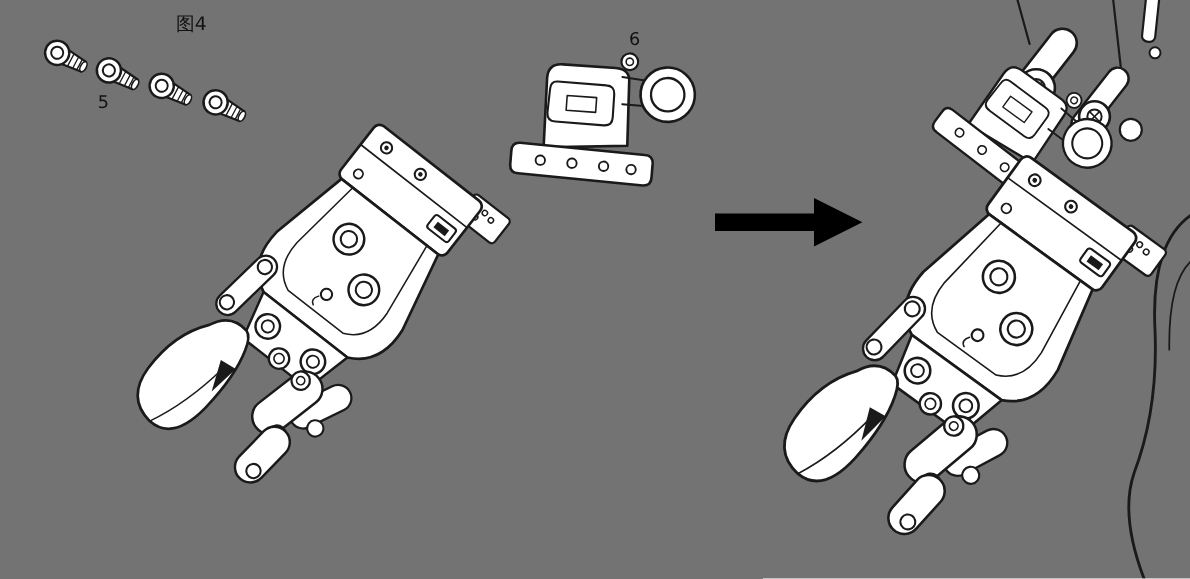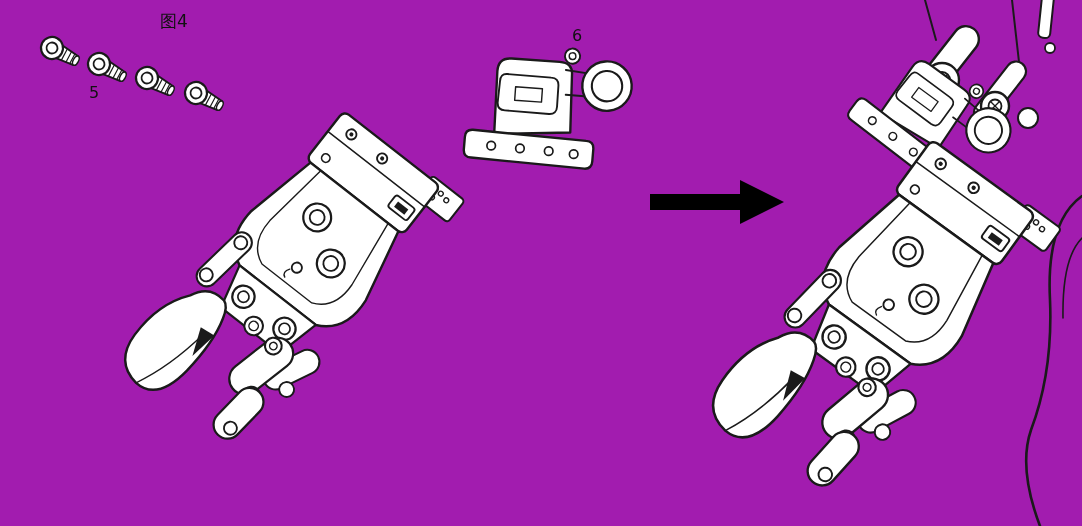--- a/index.html
+++ b/index.html
@@ -1,17 +1,17 @@
 <!DOCTYPE html>
 <html><head>
 <meta charset="utf-8">
 <style>
   html,body{margin:0;padding:0;background:#ffffff;}
   body{font-family:"DejaVu Sans","Liberation Sans",sans-serif;}
-  .canvas{position:relative;width:1082px;height:526px;background:#a21caf;overflow:hidden;}
+  .canvas{position:relative;width:1082px;height:526px;background:#737373;overflow:hidden;}
   .canvas svg{position:absolute;inset:0;display:block;}
   svg *{vector-effect:none;}
   svg path, svg rect, svg circle, svg ellipse, svg line, svg polygon{
     stroke-linejoin:round;stroke-linecap:round;
   }
   text.lbl{stroke:none;fill:#111111;font-family:"DejaVu Sans","Liberation Sans",sans-serif;}
   text.fig{font-size:17px;}
   text.num{font-size:16px;text-anchor:middle;}
 </style>
 </head>

